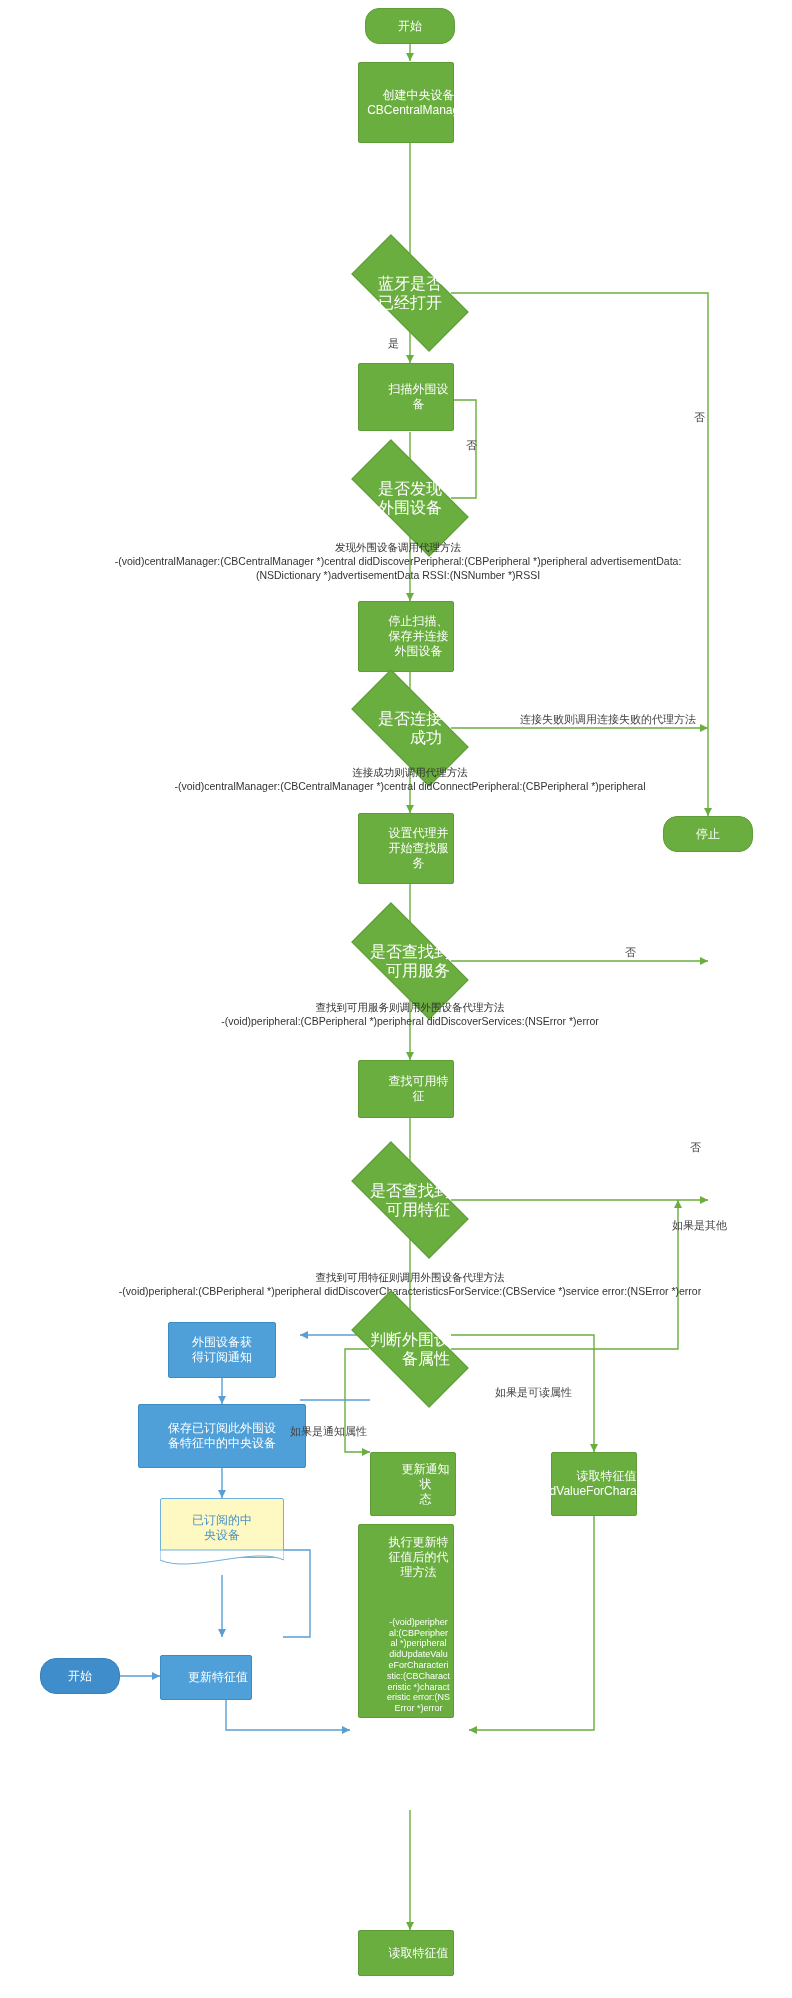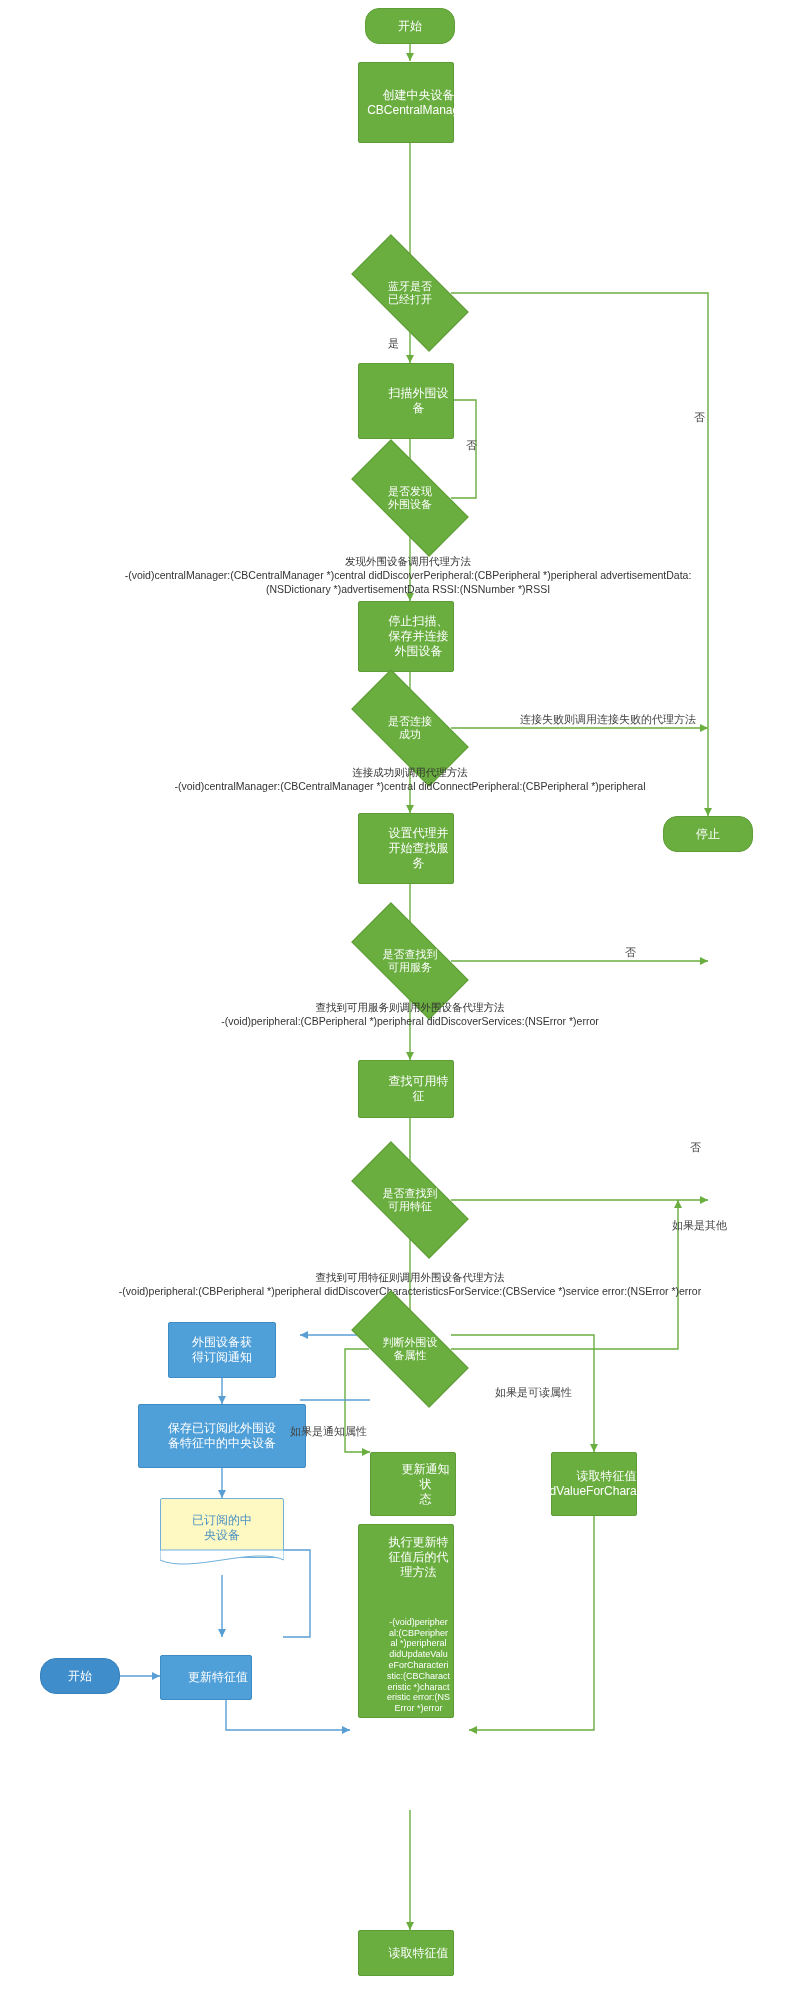--- a/index.html
+++ b/index.html
@@ -46,23 +46,23 @@
   }
   .doc{
     background:#fef9c3;
     border:1px solid #6fb0dc;
     color:#4a90c2;
     border-radius:2px;
   }
   .diamond{
     position:absolute;
     display:flex;align-items:center;justify-content:center;
-    text-align:center;
+    text-align:right;
     color:#ffffff;
-    font-size:11px;
+    font-size:16px;
     line-height:1.2;
   }
   .diamond .dshape{
     position:absolute;left:0;top:0;width:100%;height:100%;
     background:#6aae3f;
     border:1px solid #5d9c36;
     transform:rotate(45deg);
     box-sizing:border-box;
   }
   .diamond .dlabel{position:relative;z-index:2;padding:0 4px;}
@@ -173,33 +173,33 @@
 
   <div class="diamond" style="left:355px;top:265px;width:110px;height:56px;">
     <span class="dshape"></span>
     <span class="dlabel nodetext">蓝牙是否
 已经打开</span>
   </div>
 
   <div class="edge-label" style="left:388px;top:336px;">是</div>
   <div class="edge-label" style="left:694px;top:410px;">否</div>
 
-  <div class="node rect" style="left:358px;top:363px;width:96px;height:76px;">
+  <div class="node rect" style="left:358px;top:363px;width:96px;height:68px;">
     <span class="nodetext">扫描外围设备</span>
   </div>
 
   <div class="edge-label" style="left:466px;top:438px;">否</div>
 
   <div class="diamond" style="left:355px;top:470px;width:110px;height:56px;">
     <span class="dshape"></span>
     <span class="dlabel nodetext">是否发现
 外围设备</span>
   </div>
 
-  <div class="code-label" style="left:108px;top:540px;width:600px;margin-top:14px;">发现外围设备调用代理方法
+  <div class="code-label" style="left:98px;top:540px;width:600px;">发现外围设备调用代理方法
 -(void)centralManager:(CBCentralManager *)central didDiscoverPeripheral:(CBPeripheral *)peripheral advertisementData:(NSDictionary *)advertisementData RSSI:(NSNumber *)RSSI</div>
 
   <div class="node rect" style="left:358px;top:601px;width:96px;height:71px;">
     <span class="nodetext">停止扫描、
 保存并连接
 外围设备</span>
   </div>
 
   <div class="diamond" style="left:355px;top:700px;width:110px;height:56px;">
     <span class="dshape"></span>

